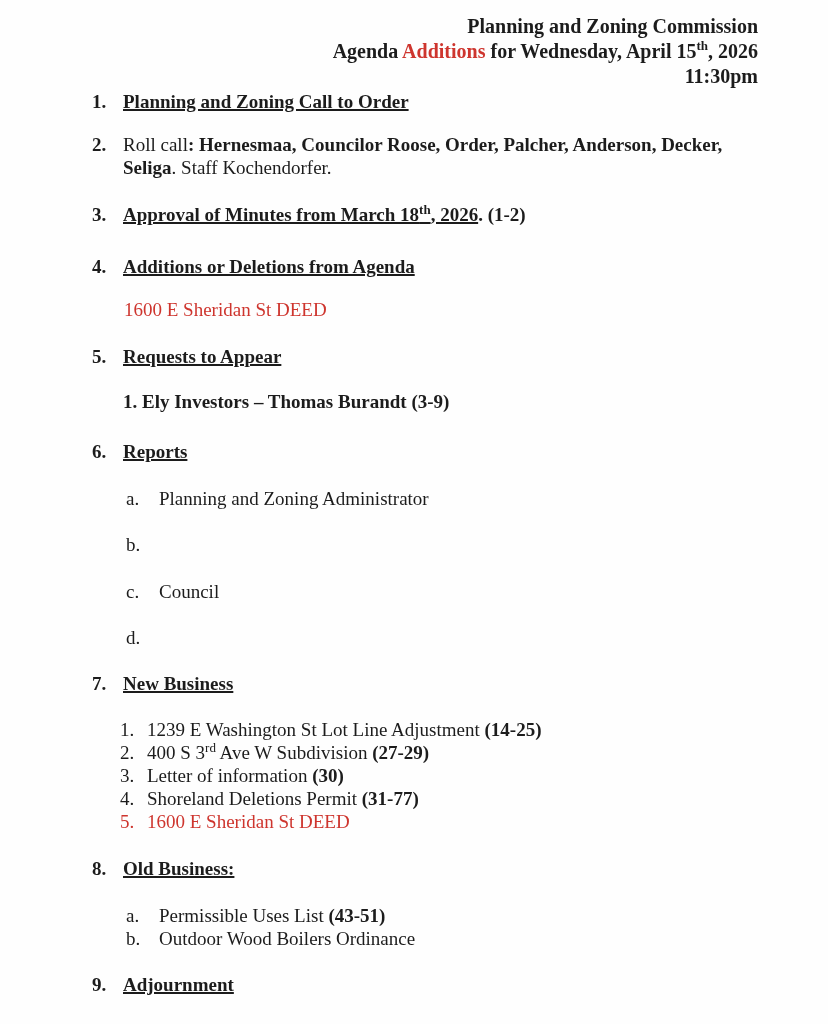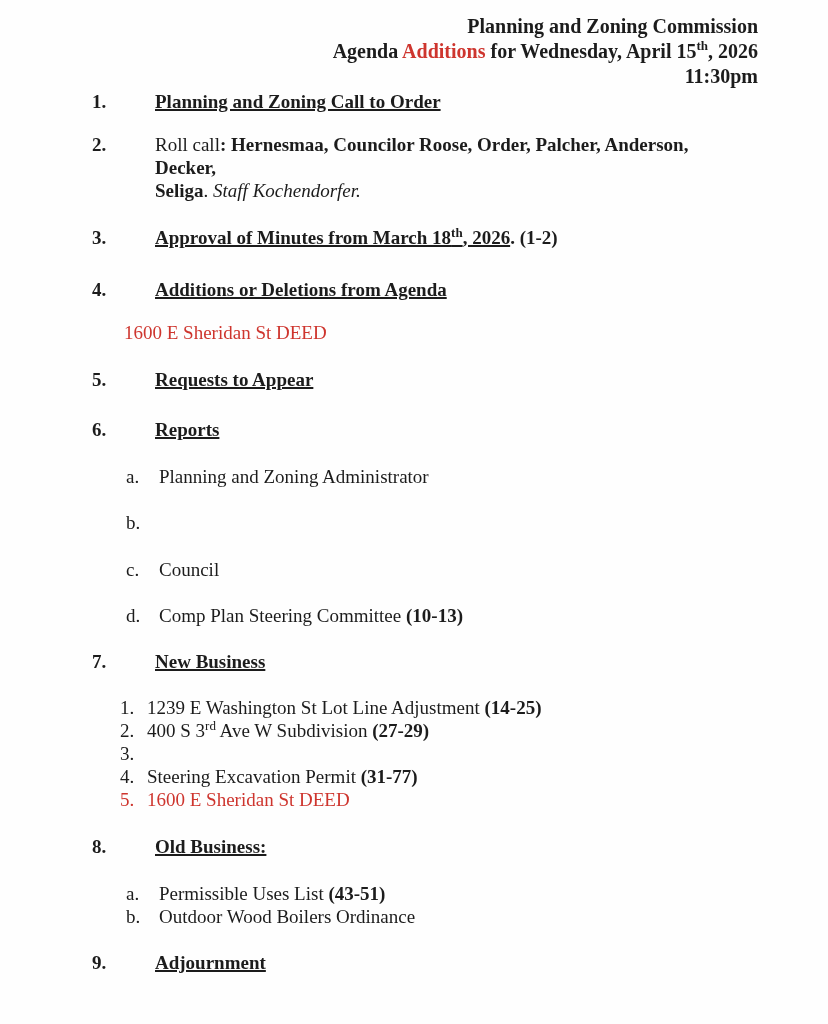--- a/index.html
+++ b/index.html
@@ -27,30 +27,30 @@
     text-align: right;
     font-weight: bold;
     font-size: 20px;
     line-height: 25px;
     
     margin-left: -6px;
     margin-right: -18px;
   }
   .red { color: var(--red); }
   .b { font-weight: bold; }
-  .i { font-style: italic; }
+  .i { }
   .u { text-decoration: underline; text-decoration-thickness: 1.5px; }
   sup {
     font-size: 13px;
     line-height: 0;
     vertical-align: super;
   }
   .item { display: flex; }
   .inum { flex: 0 0 31px; font-weight: bold; }
-  .ibody { flex: 1; margin-left: 32px; }
+  .ibody { flex: 1; }
   .sub { display: flex; margin-left: 34px; }
   .slet { flex: 0 0 33px; }
   .nb { display: flex; margin-left: 28px; }
   .nnum { flex: 0 0 27px; }
 </style>
 </head>
 <body>
 
 <div class="page">
 
@@ -80,59 +80,60 @@
   <div class="item" style="margin-top:29px">
     <span class="inum">4.</span>
     <span class="ibody"><span class="b u">Additions or Deletions from Agenda</span></span>
   </div>
   <div class="red" style="margin-top:20px; margin-left:32px">1600 E Sheridan St DEED</div>
 
   <div class="item" style="margin-top:24px">
     <span class="inum">5.</span>
     <span class="ibody"><span class="b u">Requests to Appear</span></span>
   </div>
+  <div class="b" style="margin-top:22px; margin-left:31px">1. Ely Investors – Thomas Burandt (3-9)</div>
 
   <div class="item" style="margin-top:27px">
     <span class="inum">6.</span>
     <span class="ibody"><span class="b u">Reports</span></span>
   </div>
   <div class="sub" style="margin-top:24px">
     <span class="slet">a.</span>
     <span>Planning and Zoning Administrator</span>
   </div>
   <div class="sub" style="margin-top:23px">
     <span class="slet">b.</span>
   </div>
   <div class="sub" style="margin-top:24px">
     <span class="slet">c.</span>
     <span>Council</span>
   </div>
   <div class="sub" style="margin-top:23px">
     <span class="slet">d.</span>
-    <span><span>Comp Plan Steering Committee </span><span class="b">(10-13)</span></span>
   </div>
 
   <div class="item" style="margin-top:23px">
     <span class="inum">7.</span>
     <span class="ibody"><span class="b u">New Business</span></span>
   </div>
   <div class="nb" style="margin-top:23px">
     <span class="nnum">1.</span>
     <span><span>1239 E Washington St Lot Line Adjustment </span><span class="b">(14-25)</span></span>
   </div>
   <div class="nb">
     <span class="nnum">2.</span>
     <span><span>400 S 3</span><sup>rd</sup><span> Ave W Subdivision </span><span class="b">(27-29)</span></span>
   </div>
   <div class="nb">
     <span class="nnum">3.</span>
+    <span><span>Letter of information </span><span class="b">(30)</span></span>
   </div>
   <div class="nb">
     <span class="nnum">4.</span>
-    <span><span>Steering Excavation Permit </span><span class="b">(31-77)</span></span>
+    <span><span>Shoreland Deletions Permit </span><span class="b">(31-77)</span></span>
   </div>
   <div class="nb red">
     <span class="nnum">5.</span>
     <span>1600 E Sheridan St DEED</span>
   </div>
 
   <div class="item" style="margin-top:24px">
     <span class="inum">8.</span>
     <span class="ibody"><span class="b u">Old Business:</span></span>
   </div>

